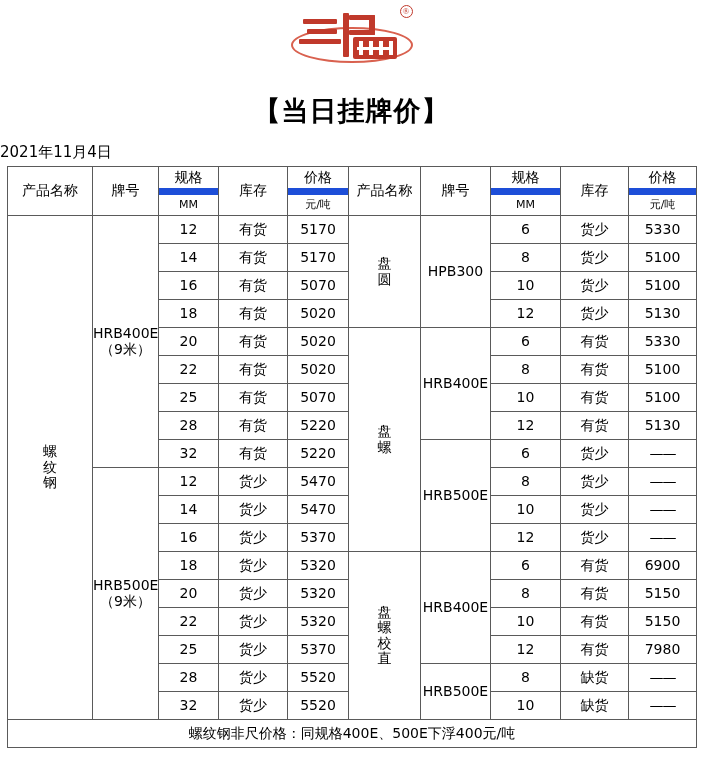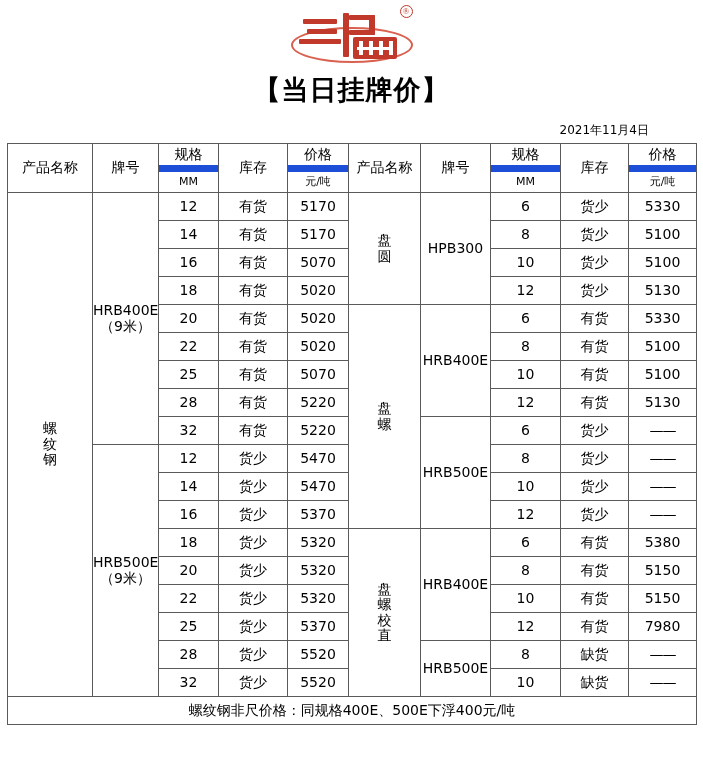--- a/index.html
+++ b/index.html
@@ -61,29 +61,28 @@
     font-family: "Liberation Serif", serif;
     box-sizing: border-box;
   }
 
   
   .title {
     text-align: center;
     font-size: 27px;
     font-weight: bold;
     letter-spacing: 1px;
-    margin: 0 0 0 0;
+    margin: 21px 0 0 0;
     font-family: "DejaVu Sans", "Liberation Sans", sans-serif;
   }
 
   
   .date-line {
-    text-align: right;
     padding-right: 54px;
-    font-size: 12px;
+    font-size: 15px;
     margin-top: 14px;
     margin-bottom: 4px;
     font-family: "DejaVu Sans", "Liberation Sans", sans-serif;
   }
 
   
   .tbl-wrap {
     padding: 0 7px;
     box-sizing: border-box;
     width: 703px;
@@ -333,21 +332,21 @@
           <td class="dash">——</td>
         </tr>
         <tr>
           <td>18</td>
           <td>货少</td>
           <td>5320</td>
           <td rowspan="6" class="prodname">盘<br>螺<br>校<br>直</td>
           <td rowspan="4" class="grade">HRB400E</td>
           <td>6</td>
           <td>有货</td>
-          <td>5380</td>
+          <td>6900</td>
         </tr>
         <tr>
           <td>20</td>
           <td>货少</td>
           <td>5320</td>
           <td>8</td>
           <td>有货</td>
           <td>5150</td>
         </tr>
         <tr>

